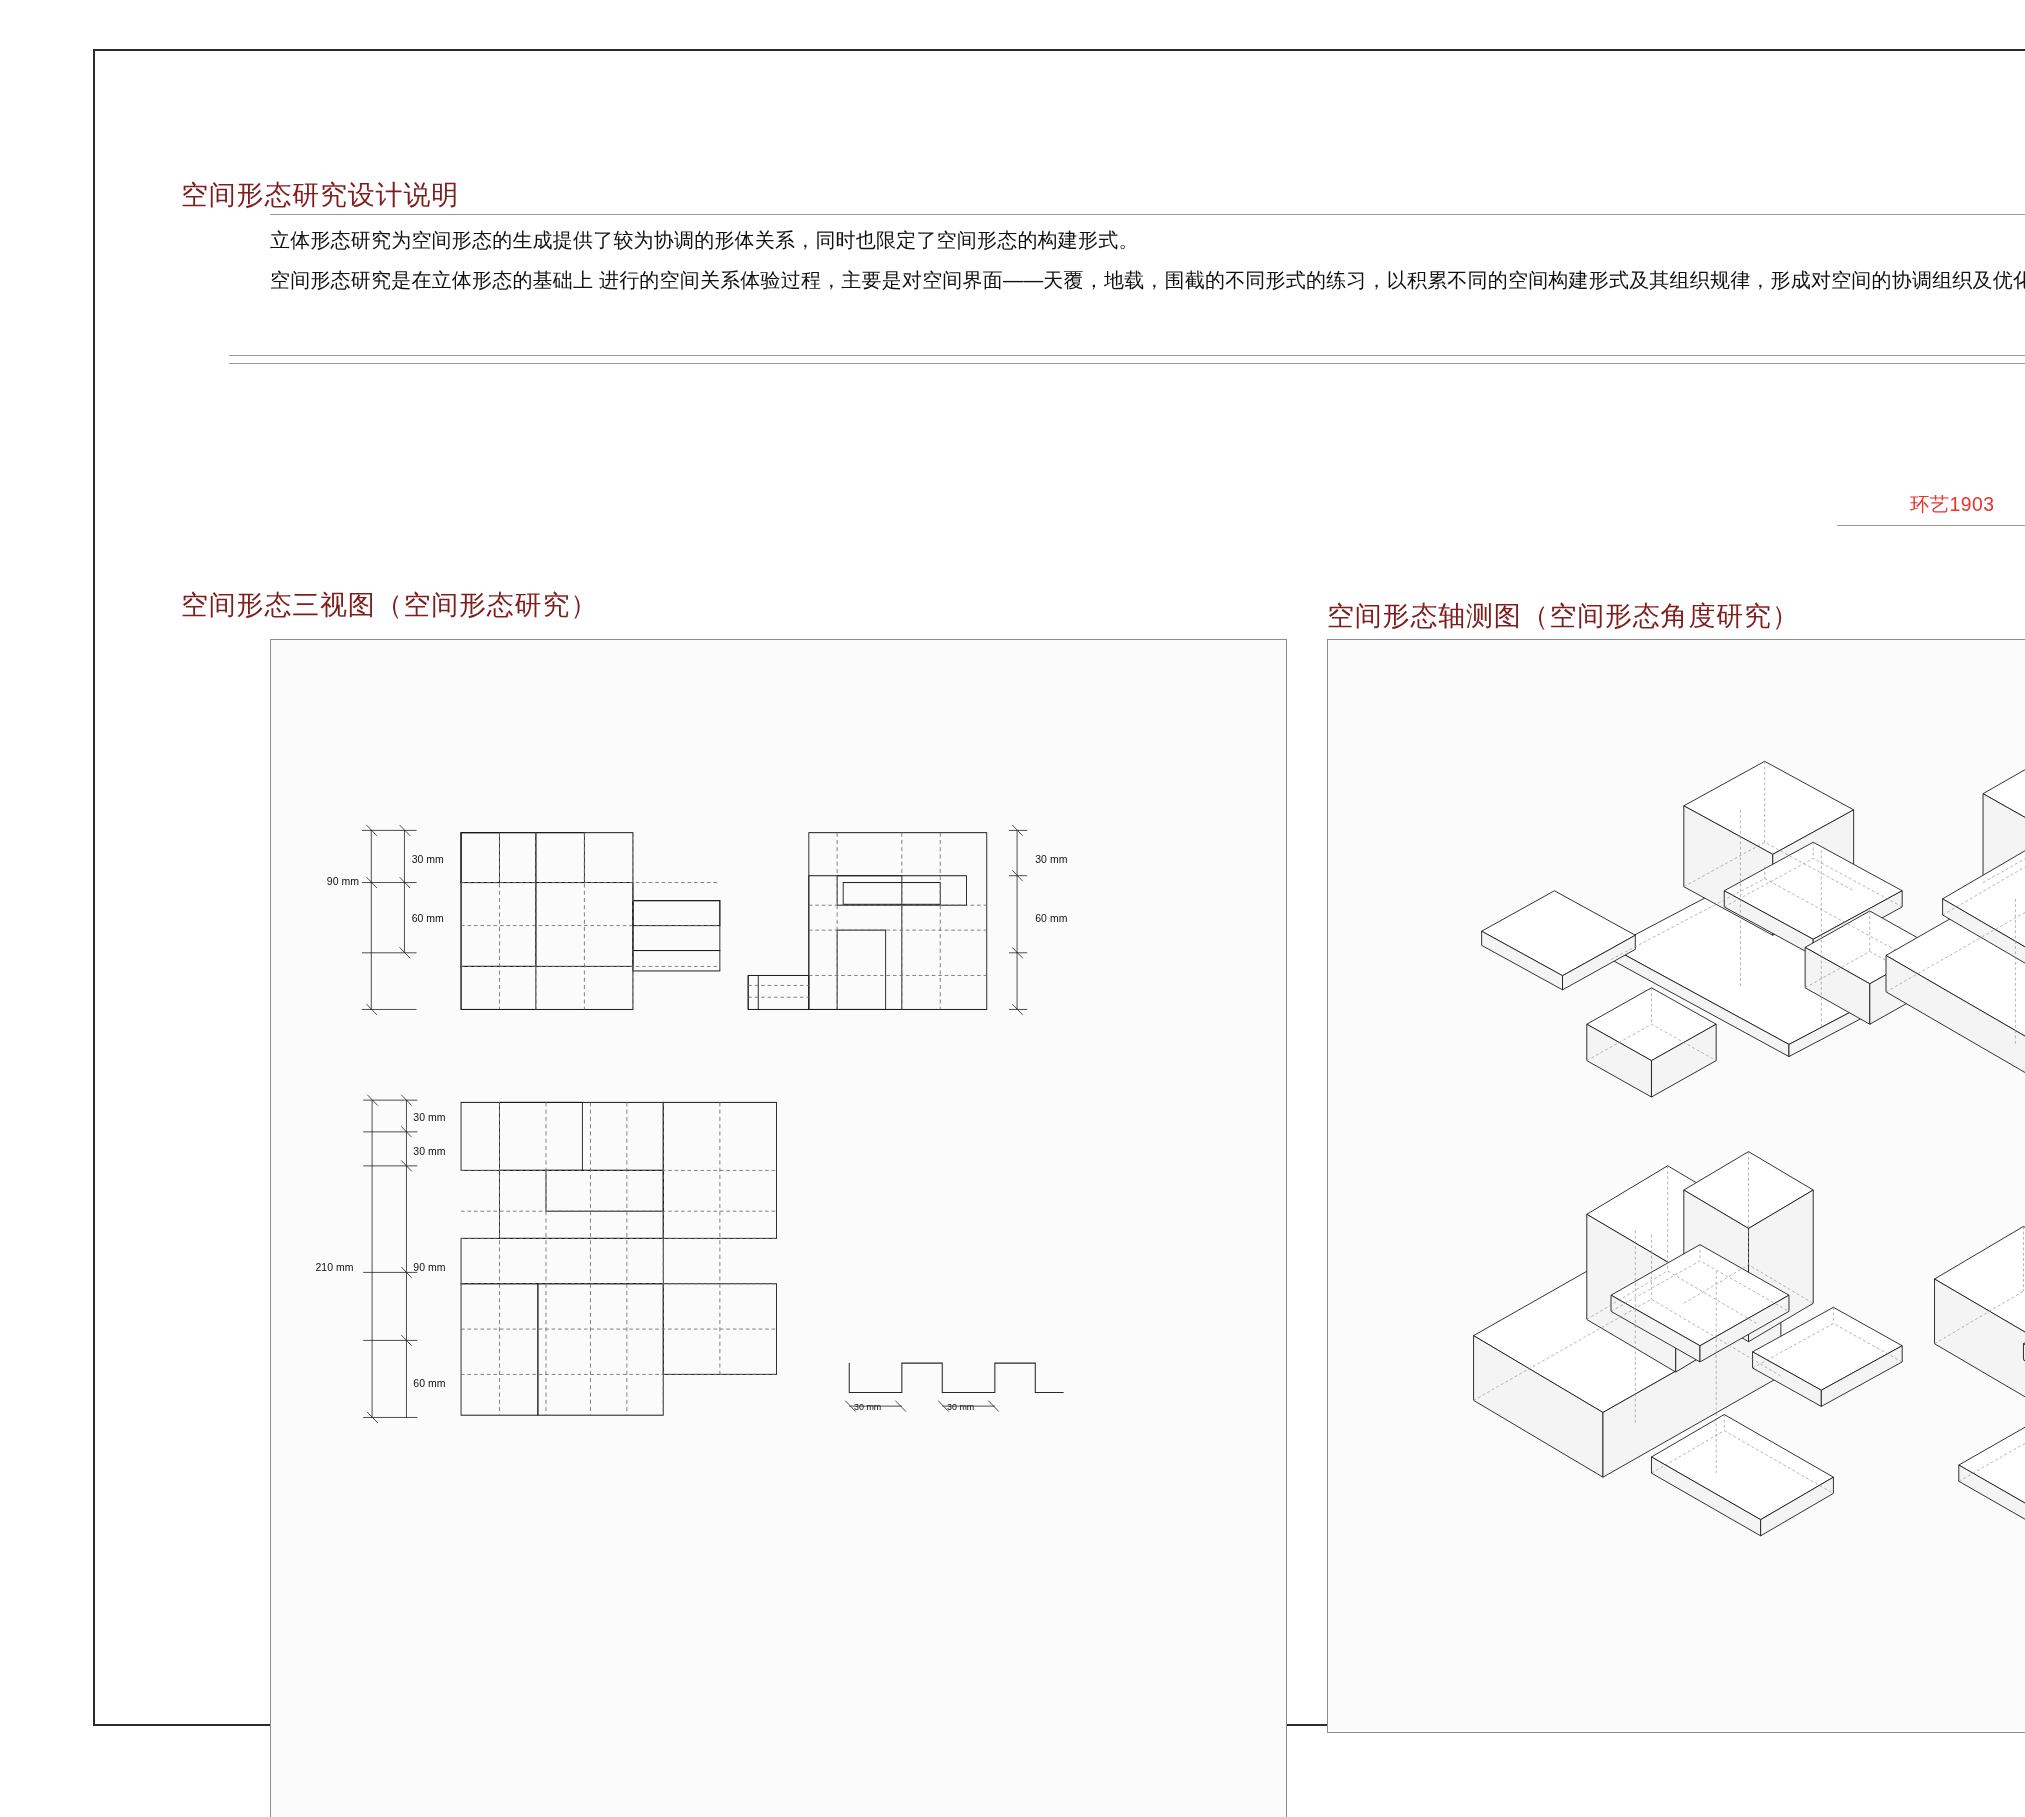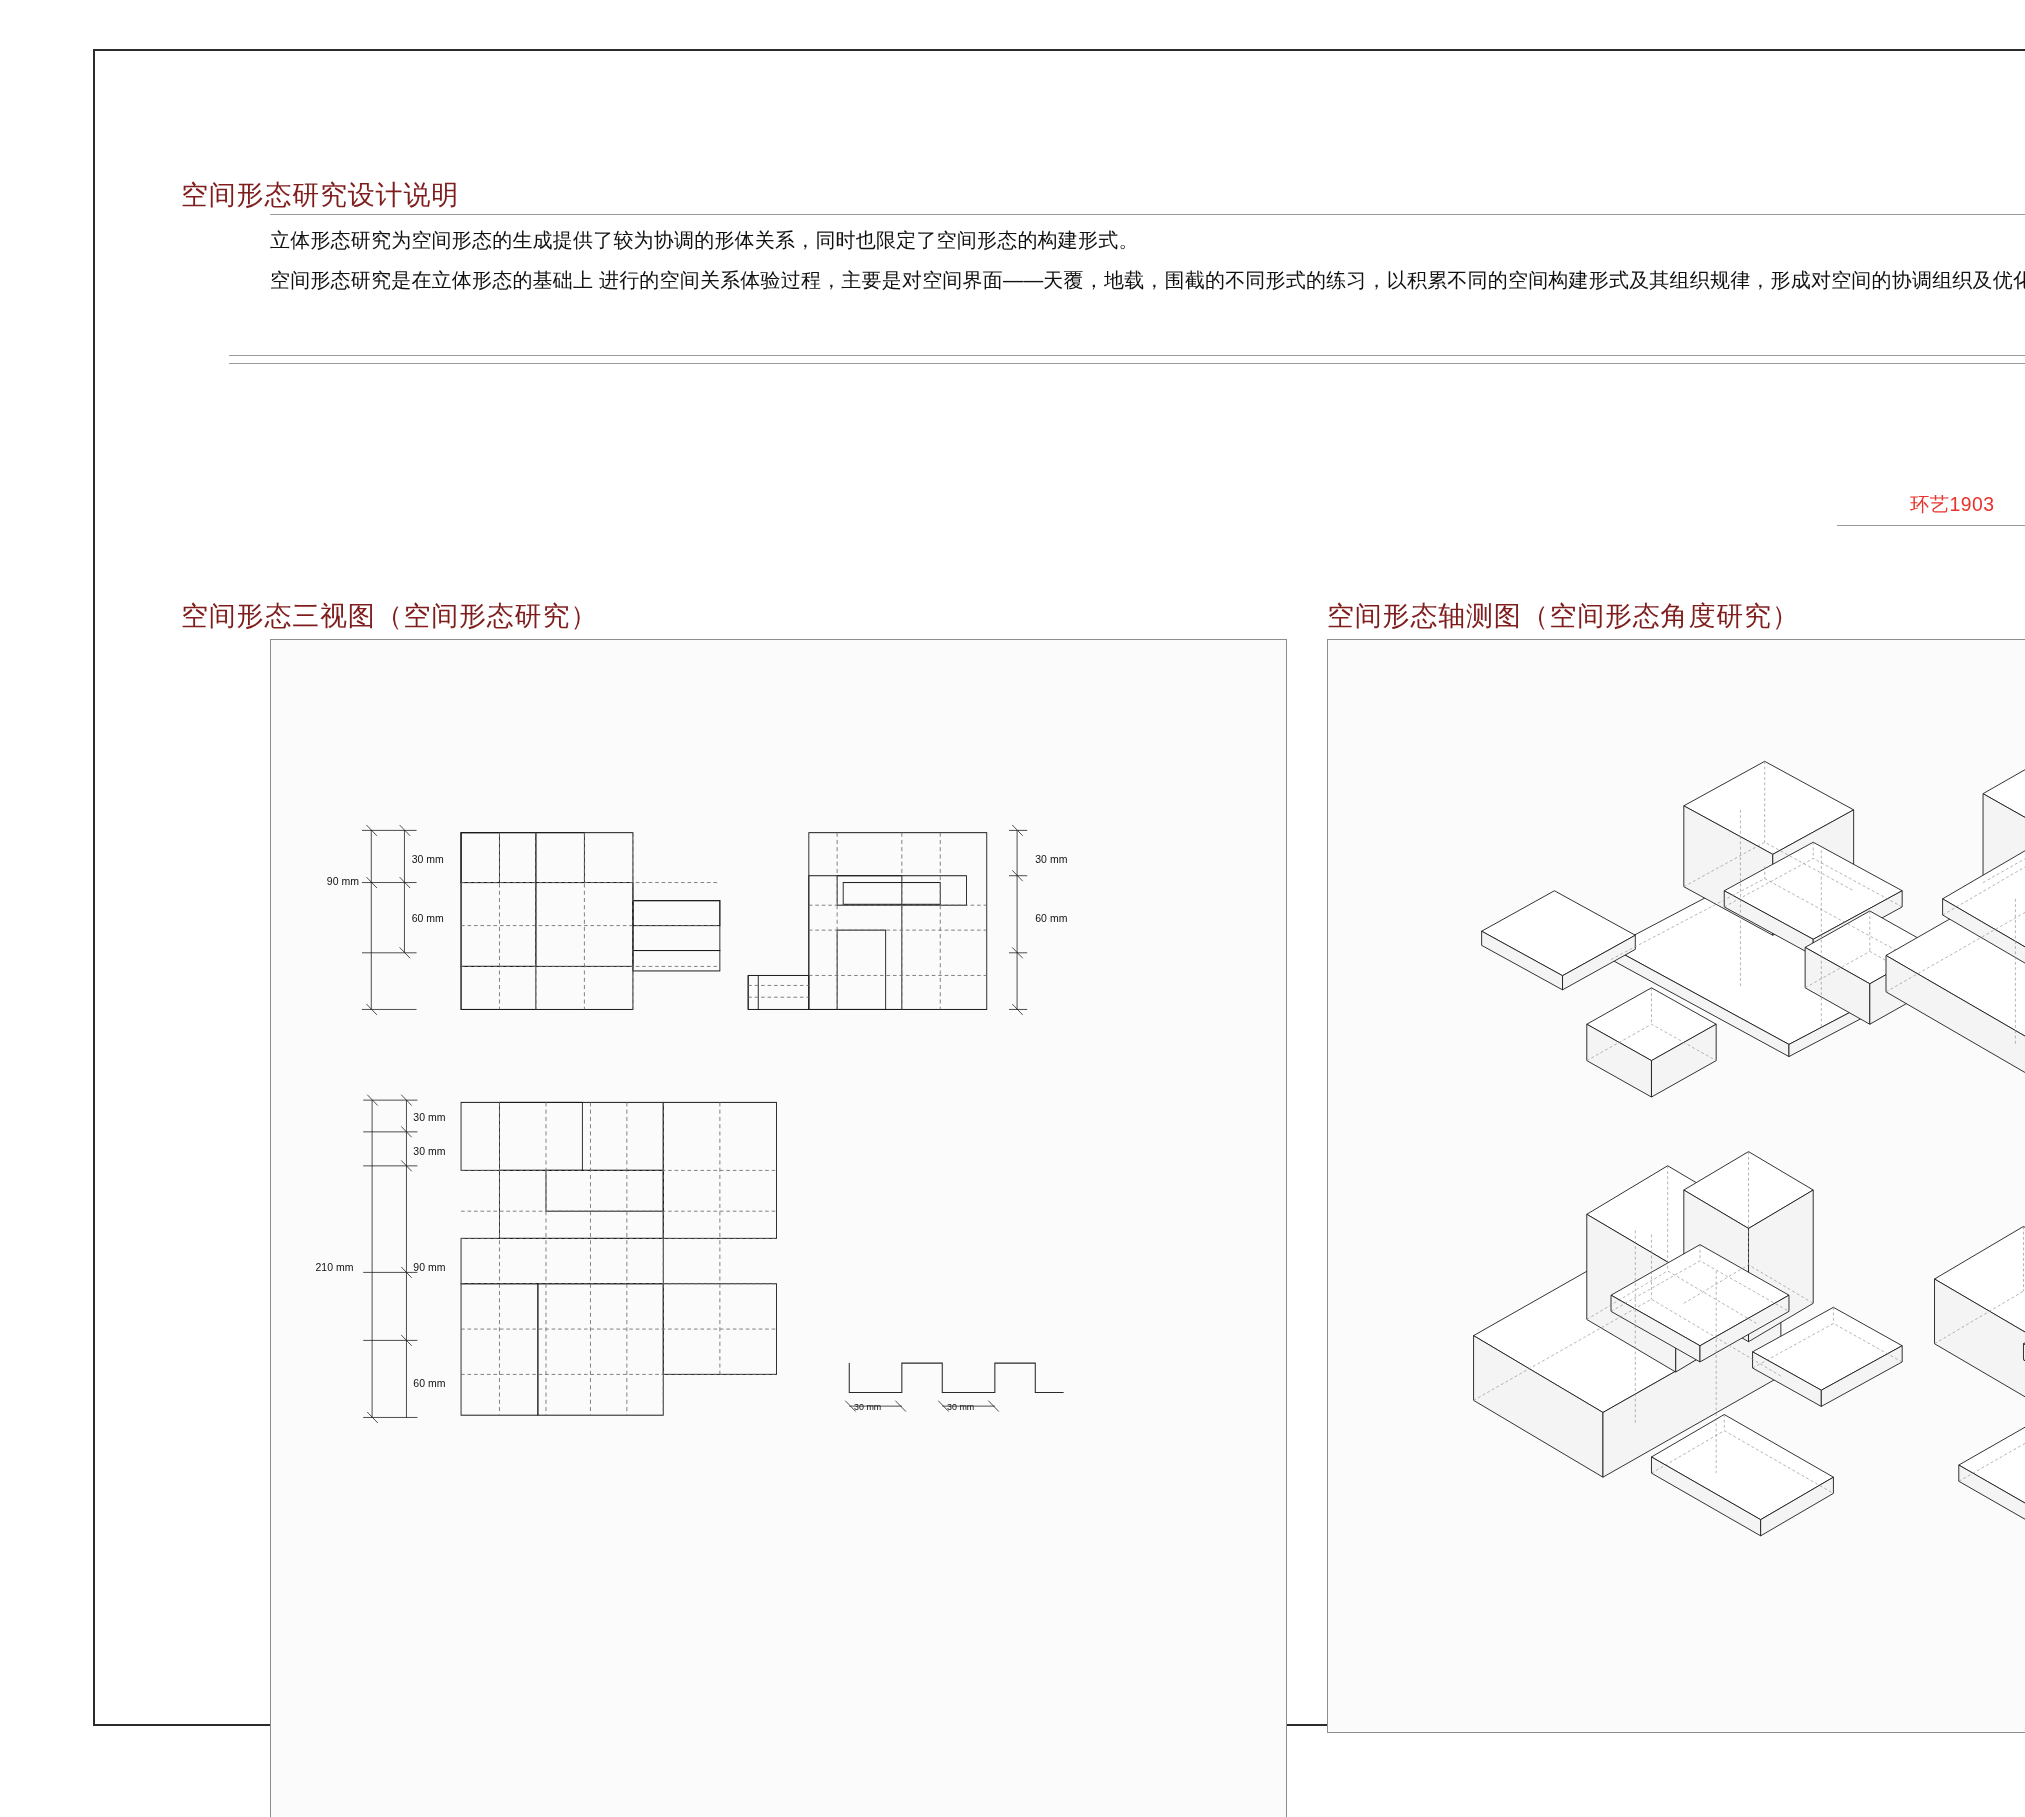--- a/index.html
+++ b/index.html
@@ -72,21 +72,21 @@
     left: 1774px;
     top: 395px;
     color: #e8332a;
     font-size: 19.4px;
     letter-spacing: 0.4px;
     white-space: nowrap;
   }
   .author-line span { margin-right: 20px; }
 
   
-  #ortho-heading { position: absolute; left: 45px;  top: 502px; }
+  #ortho-heading { position: absolute; left: 45px;  top: 491px; }
   #axon-heading  { position: absolute; left: 1191px; top: 502px; }
 
   
   .panel {
     position: absolute;
     border: 0.8px solid #8d8d8d;
     background: #fbfbfb;
     box-sizing: border-box;
   }
   #ortho-panel { left: 134px;  top: 543px; width: 1017px; height: 1226px; }

